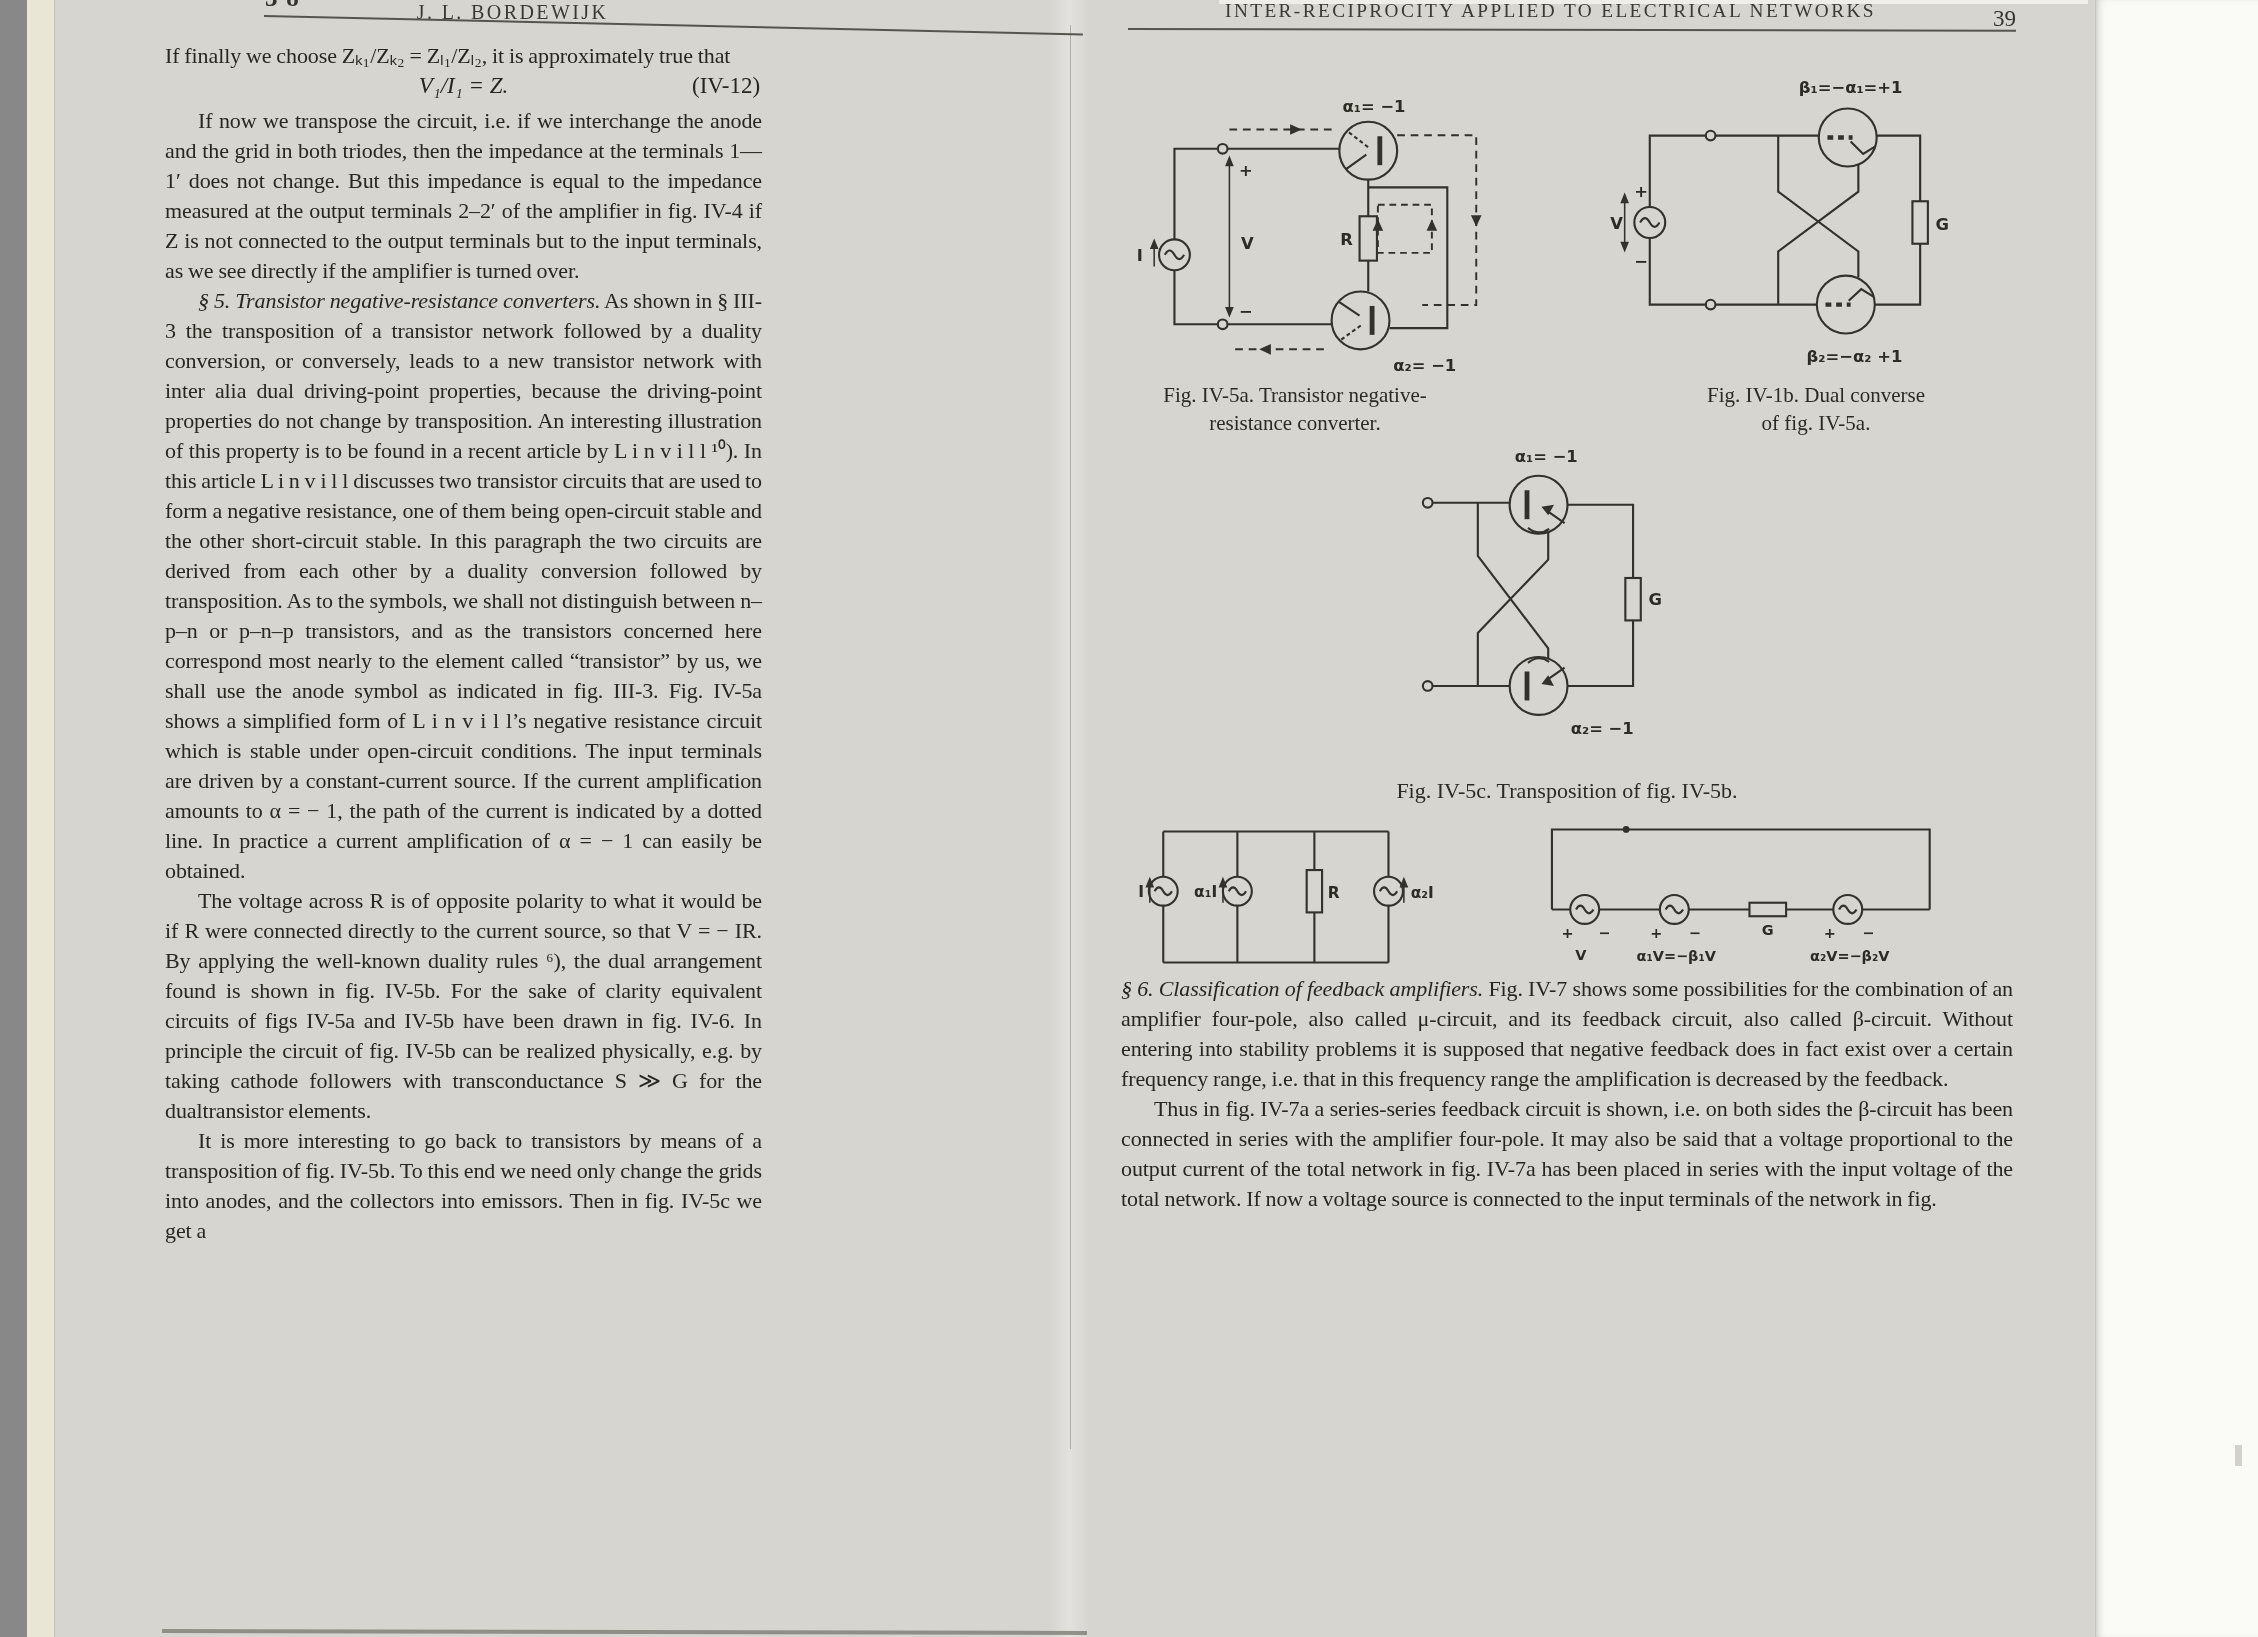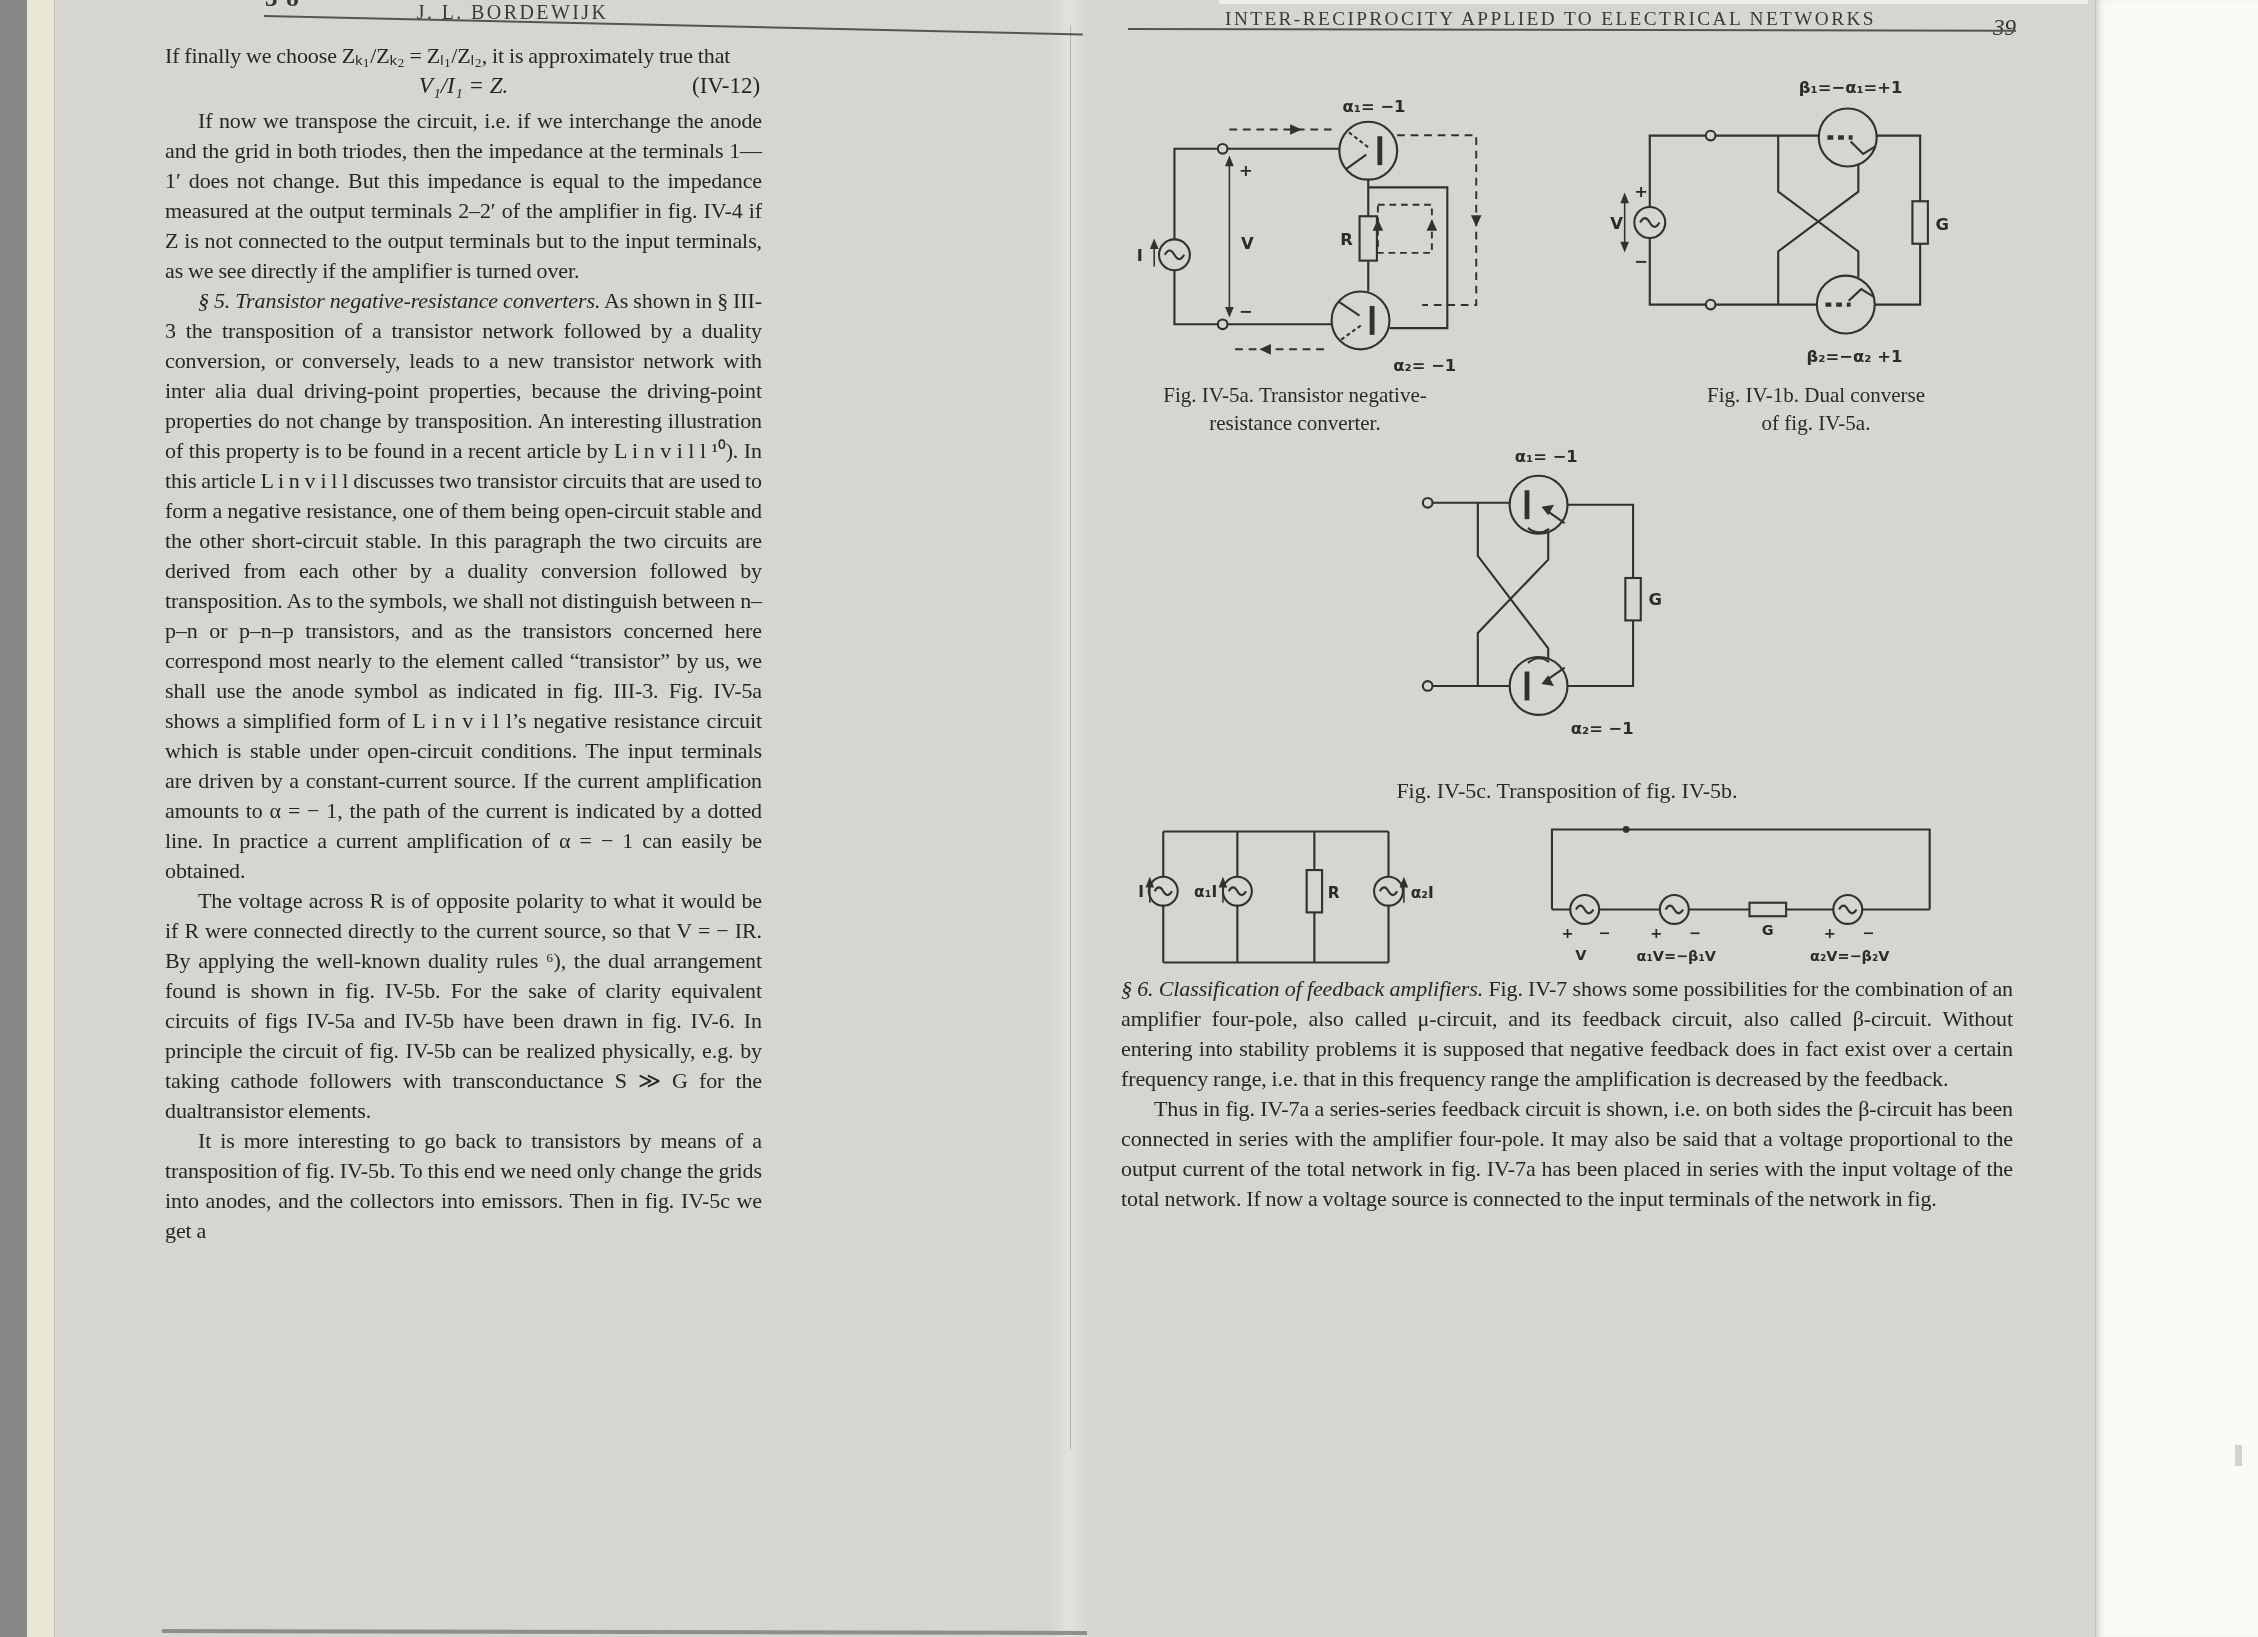--- a/index.html
+++ b/index.html
@@ -20,23 +20,23 @@
   .top-sliver { position:absolute; left:1192px; top:0; width:869px; height:3.9px; background:#efeee8; }
   .bottom-edge { position:absolute; left:135px; top:1630px; width:925px; height:3.9px;
     background:#82817a; transform:rotate(.12deg); opacity:.85; }
   .corner-mark { position:absolute; left:2208px; top:1445px; width:6.8px; height:21px;
     background:#d2d1ca; }
 
   
   .runhead { position:absolute; font-size:20px; letter-spacing:2.4px; color:#3a3933;
     white-space:nowrap; }
   .runhead-left { left:138px; top:1px; width:695px; text-align:center; }
-  .runhead-right { left:1101px; top:8px; width:845px; text-align:center; font-size:19.3px; }
-  .pagenum-right { position:absolute; left:1948px; top:15px; width:41px; text-align:right;
-    font-size:23px; color:#34332d;font-style:italic; }
+  .runhead-right { left:1101px; top:0; width:845px; text-align:center; font-size:19.3px; }
+  .pagenum-right { position:absolute; left:1948px; top:6px; width:41px; text-align:right;
+    font-size:23px; color:#34332d; }
   .pagenum-left-cut { position:absolute; left:238px; top:-16.4px; font-size:25px;
     letter-spacing:8.7px; color:#34332d; font-weight:bold; }
   .rule { position:absolute; height:1.9px; background:#55544d; transform-origin:left center; }
   .rule-left { left:237px; top:14.5px; width:819px; transform:rotate(1.3deg); }
   .rule-right { left:1101px; top:28px; width:888px; transform:rotate(.12deg); }
 
   
   .col { position:absolute; }
   .col-left { left:138px; top:41px; width:597px; }
   .col-right { left:1094px; top:41px; width:892px; }

